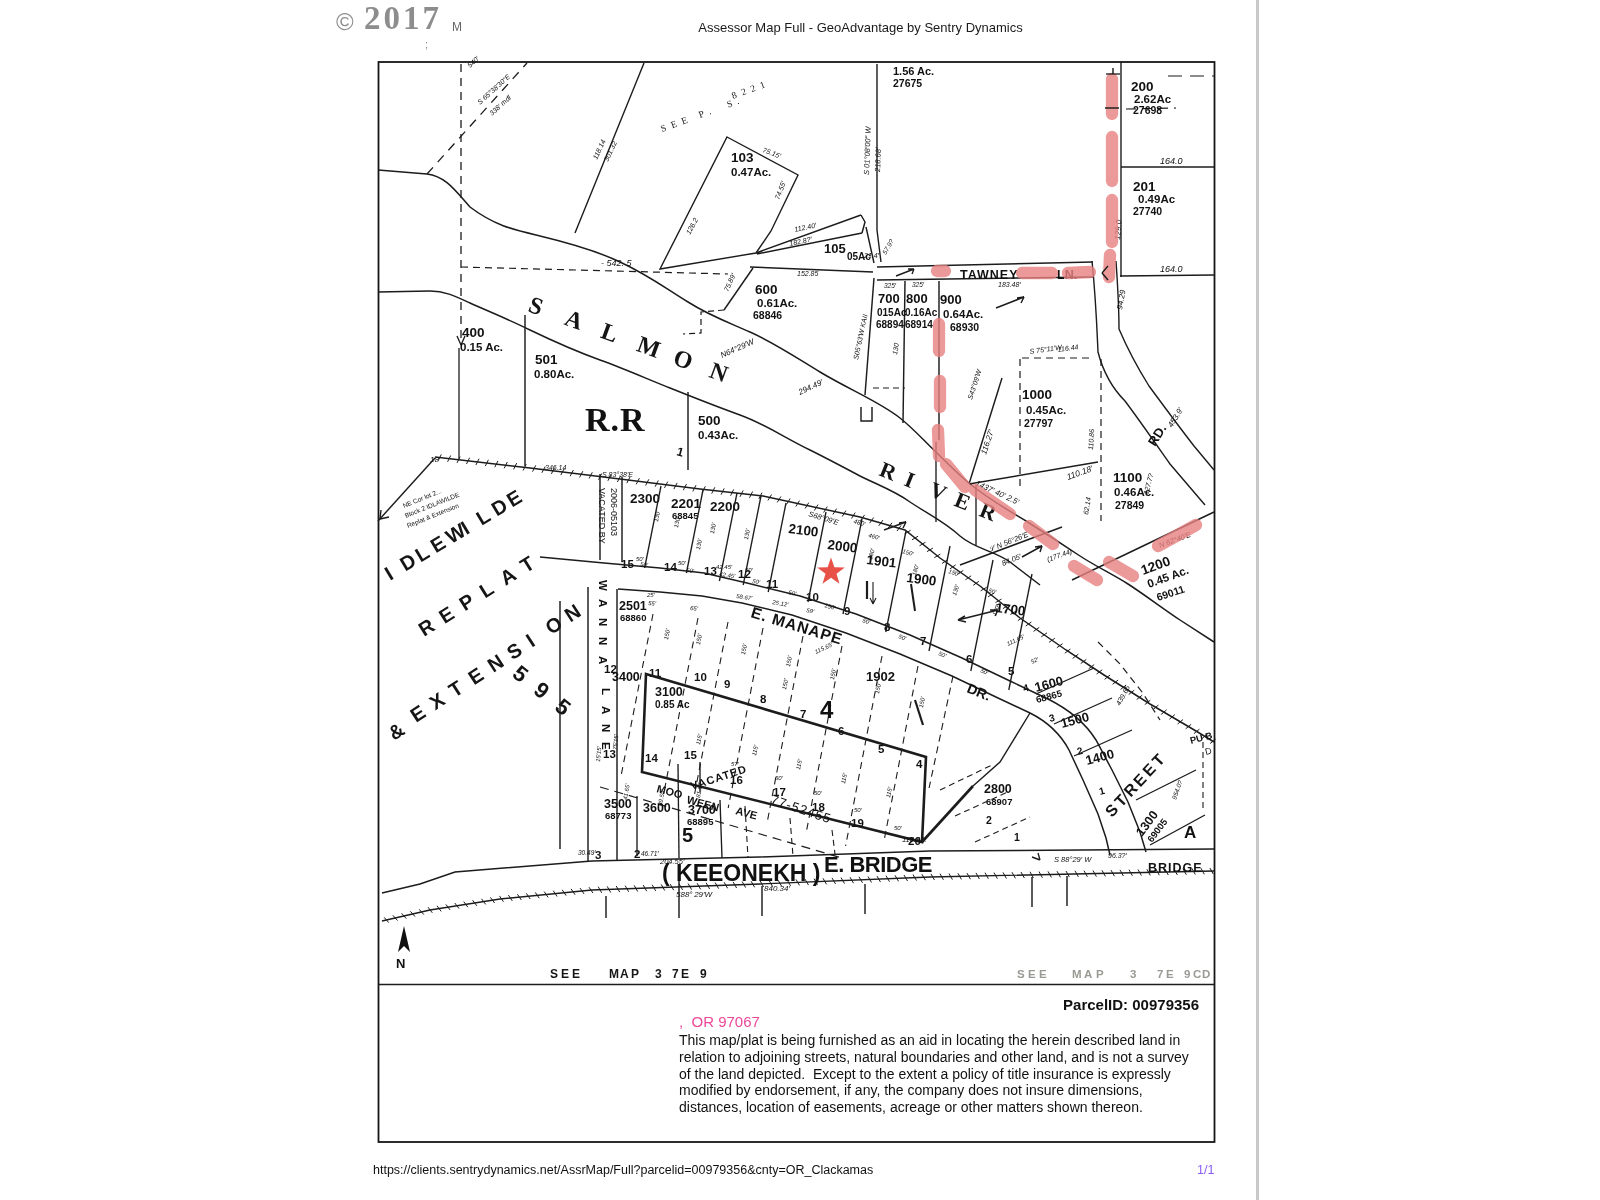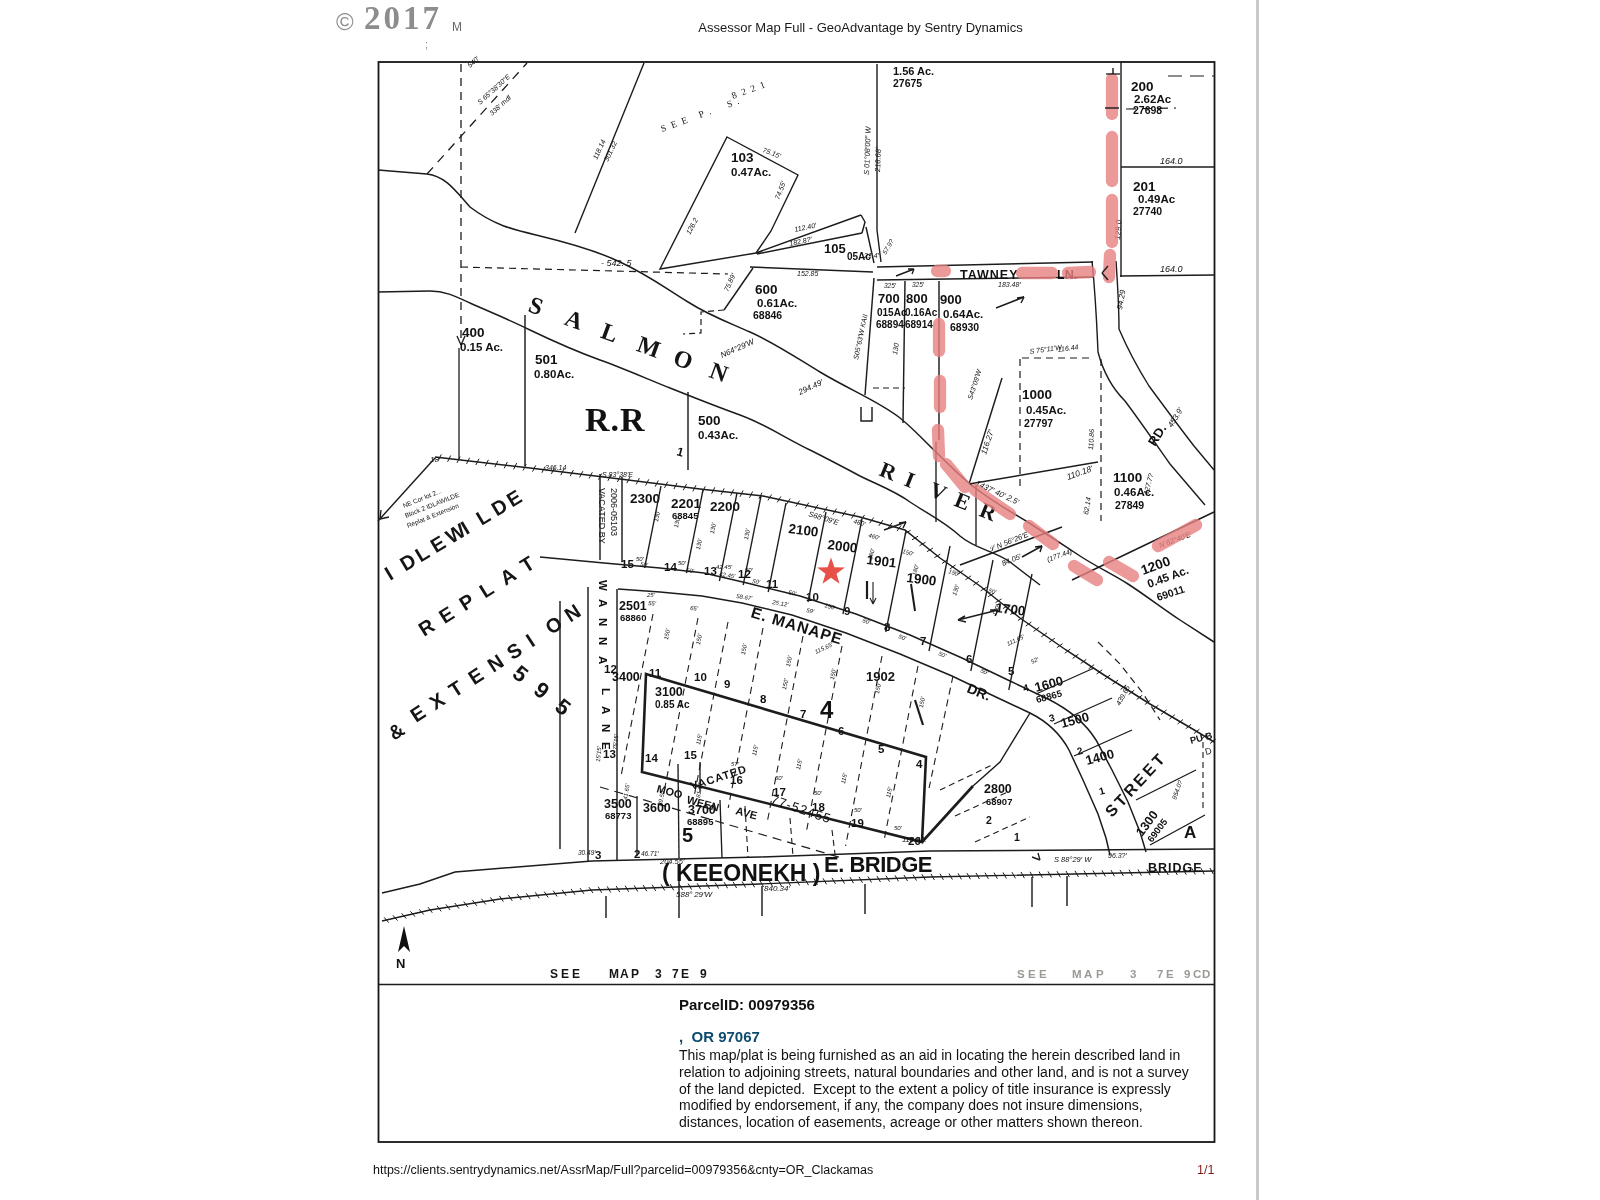--- a/index.html
+++ b/index.html
@@ -474,17 +474,17 @@
       <line x1="1158" y1="546" x2="1196" y2="525" stroke="#e88080" stroke-width="12.3" stroke-linecap="round"></line>
     </g>
     <polygon points="831.0,557.5 834.4,567.3 844.8,567.5 836.5,573.8 839.5,583.7 831.0,577.8 822.5,583.7 825.5,573.8 817.2,567.5 827.6,567.3" fill="#e6483e" opacity="0.95"></polygon>
     <line x1="1106" y1="74" x2="1120" y2="74" stroke="#1c1c1c" stroke-width="1.3"></line>
     <line x1="1113" y1="68" x2="1113" y2="74" stroke="#1c1c1c" stroke-width="1.45"></line>
     <line x1="1105" y1="108" x2="1119" y2="108" stroke="#1c1c1c" stroke-width="1.45"></line>
     <line x1="1102" y1="273" x2="1108" y2="266" stroke="#1c1c1c" stroke-width="1.3"></line>
     <line x1="1102" y1="273" x2="1108" y2="280" stroke="#1c1c1c" stroke-width="1.45"></line>
   </svg>
 <div class="abs" style="left:679px;top:996px;width:520px;">
-<div style="font-size:15px;font-weight:bold;color:#111;">ParcelID: 00979356</div>
-<div style="font-size:15px;font-weight:bold;color:#0c4a6e;margin-top:15px;">,&nbsp; OR 97067</div>
+<div style="font-size:15px;font-weight:bold;color:#111;text-align:right;">ParcelID: 00979356</div>
+<div style="font-size:15px;font-weight:normal;color:#ec4899;margin-top:0;">,&nbsp; OR 97067</div>
 <div style="font-size:14px;color:#111;margin-top:2px;line-height:16.8px;">This map/plat is being furnished as an aid in locating the herein described land in relation to adjoining streets, natural boundaries and other land, and is not a survey of the land depicted.&nbsp; Except to the extent a policy of title insurance is expressly modified by endorsement, if any, the company does not insure dimensions, distances, location of easements, acreage or other matters shown thereon.</div>
 </div>
 <div class="abs" style="left:373px;top:1163px;font-size:12.5px;color:#111;">https://clients.sentrydynamics.net/AssrMap/Full?parcelid=00979356&amp;cnty=OR_Clackamas</div>
-<div class="abs" style="left:1197px;top:1163px;font-size:12.5px;color:#7f1d1d;">1/1</div>
+<div class="abs" style="left:1197px;top:1163px;font-size:12.5px;color:#8b5cf6;">1/1</div>
 </body></html>

